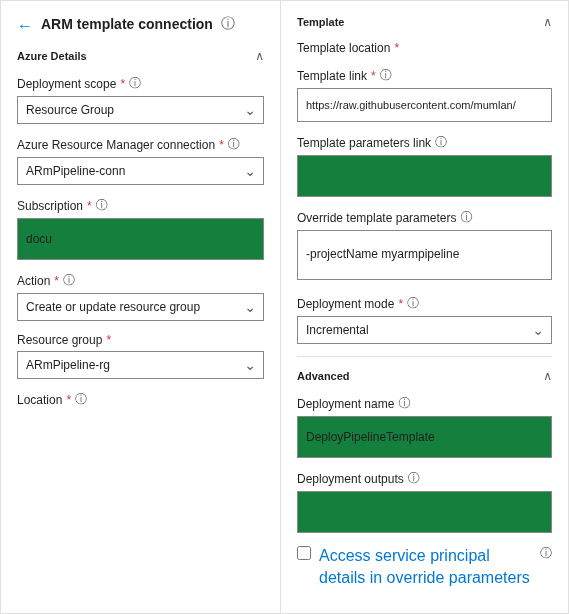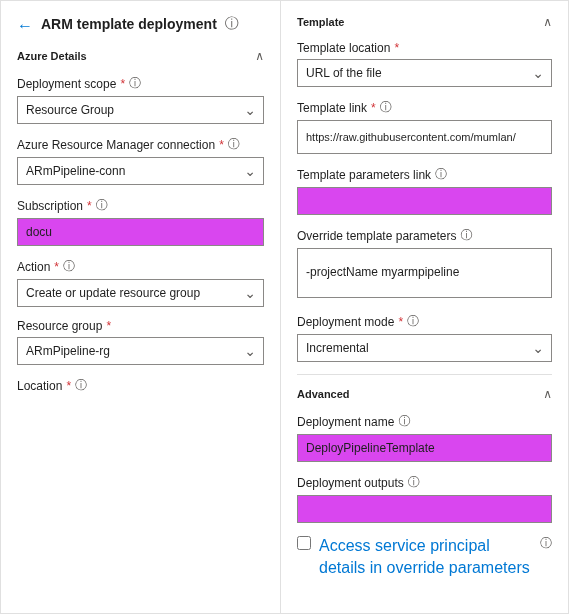--- a/index.html
+++ b/index.html
@@ -82,24 +82,24 @@
     }
     .field-info {
       color: #605e5c;
       font-size: 12px;
       cursor: pointer;
     }
     .field-input {
       width: 100%;
       height: 28px;
       border: 1px solid #8a8886;
-      padding: 6px 8px;
-      font-size: 12px;
-      color: #1f1f1f;
-      background: #d946ef;
+      padding: 20px 8px;
+      font-size: 12px;
+      color: #1f1f1f;
+      background: #15803d;
       outline: none;
     }
     .field-select {
       width: 100%;
       height: 28px;
       border: 1px solid #8a8886;
       padding: 4px 28px 4px 8px;
       font-size: 12px;
       color: #1f1f1f;
       background: #fff;
@@ -180,21 +180,21 @@
   </style>
 </head>
 <body>
 
 <div class="container">
 
   <div class="left-panel">
 
     <div class="page-header">
       <span class="back-arrow">←</span>
-      <span class="page-title">ARM template deployment</span>
+      <span class="page-title">ARM template connection</span>
       <span class="info-icon">ⓘ</span>
     </div>
 
     <div class="section-header">
       <span class="section-title">Azure Details</span>
       <span class="chevron-icon">∧</span>
     </div>
 
     <div class="field-group">
       <div class="field-label">
@@ -269,25 +269,20 @@
 
     <div class="section-header">
       <span class="section-title">Template</span>
       <span class="chevron-icon">∧</span>
     </div>
 
     <div class="field-group">
       <div class="field-label">
         <span>Template location</span>
         <span class="required"> *</span>
-      </div>
-      <div class="select-wrapper">
-        <select class="field-select">
-          <option>URL of the file</option>
-        </select>
       </div>
     </div>
 
     <div class="field-group">
       <div class="field-label">
         <span>Template link</span>
         <span class="required"> *</span>
         <span class="field-info">ⓘ</span>
       </div>
       <input type="text" class="template-link-input" value="https://raw.githubusercontent.com/mumlan/" style="">

